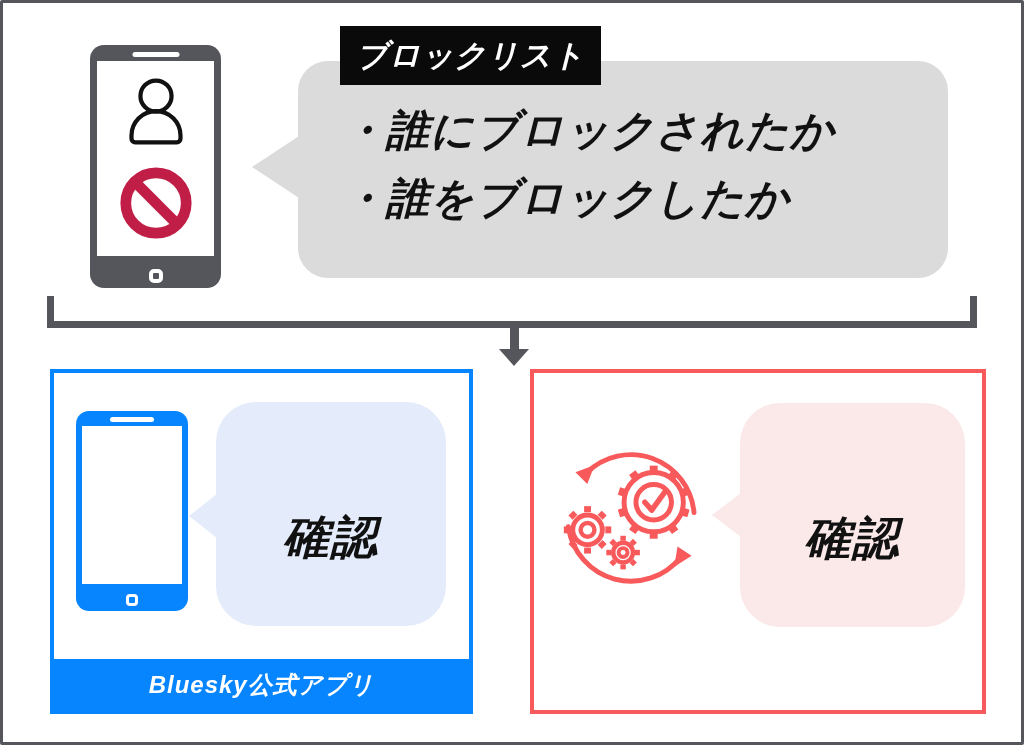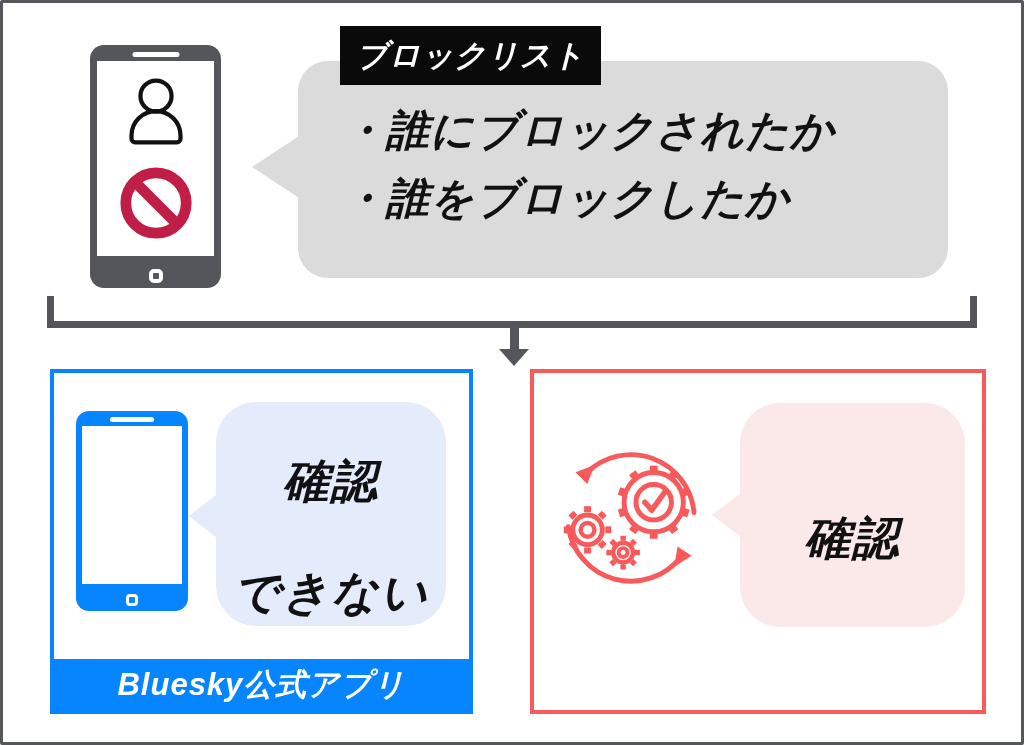--- a/index.html
+++ b/index.html
@@ -38,21 +38,21 @@
   .arrow-stem{left:507px;top:325px;width:9px;height:22px;}
   .arrow-head{position:absolute;left:496px;top:346px;width:0;height:0;
     border-left:15px solid transparent;border-right:15px solid transparent;
     border-top:17px solid #55565b;}
   
   .box{position:absolute;top:366px;height:345px;background:#fff;}
   .box-left{left:47px;width:423px;border:4px solid #0685ff;}
   .box-right{left:527px;width:456px;border:4px solid #f85a5c;}
   .box .footer{position:absolute;left:0;right:0;bottom:0;height:51px;color:#fff;
     display:flex;align-items:center;justify-content:center;
-    font-size:31px;font-weight:800;letter-spacing:1px;line-height:1;}
+    font-size:24px;font-weight:800;letter-spacing:1px;line-height:1;}
   .box-left .footer{background:#0685ff;}
   .box-right .footer{background:#f85a5c;}
   
   .phone-blue{position:absolute;left:22px;top:38px;width:112px;height:200px;
     background:#0685ff;border-radius:13px;}
   .phone-blue .speaker{position:absolute;top:6px;left:50%;transform:translateX(-50%);
     width:44px;height:5px;border-radius:3px;background:#fff;}
   .phone-blue .screen{position:absolute;left:6px;right:6px;top:15px;bottom:27px;background:#fff;}
   .phone-blue .home{position:absolute;bottom:5px;left:50%;transform:translateX(-50%);
     width:12px;height:12px;border:3.5px solid #fff;border-radius:4px;}
@@ -108,21 +108,20 @@
 
   <div class="box box-left">
     <div class="phone-blue">
       <div class="speaker"></div>
       <div class="screen"></div>
       <div class="home"></div>
     </div>
     <div class="mini-bubble bubble-blue">
       <div class="tail"></div>
       <div class="t">確認</div>
-      <div class="t">できない</div>
     </div>
     <div class="footer">Bluesky公式アプリ</div>
   </div>
 
   <div class="box box-right">
     <svg class="gears" viewBox="0 0 160 160">
       <g fill="none" stroke="#f85a5c" stroke-width="5" stroke-linecap="round">
 
         <path d="M 34.7 34.7 A 64 64 0 0 1 143.8 74.4"></path>
         <path d="M 16.6 88.9 A 64 64 0 0 0 130.4 119.4"></path>

